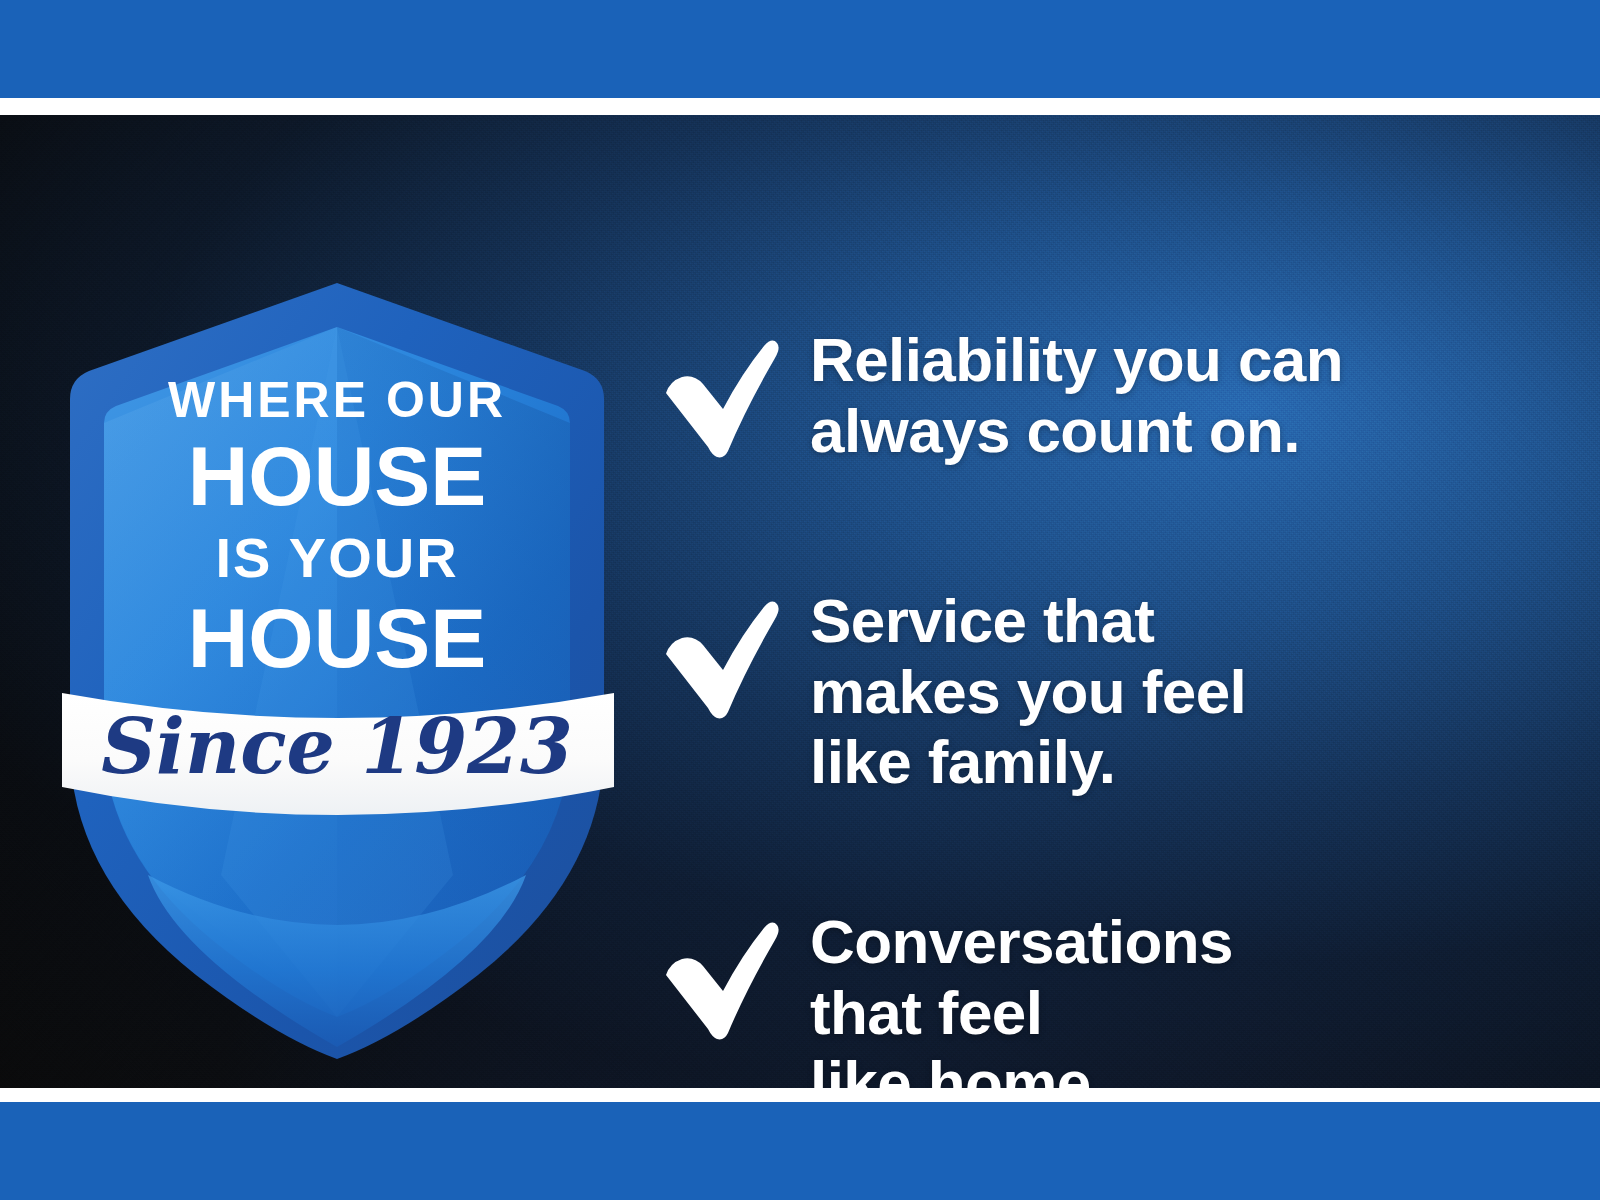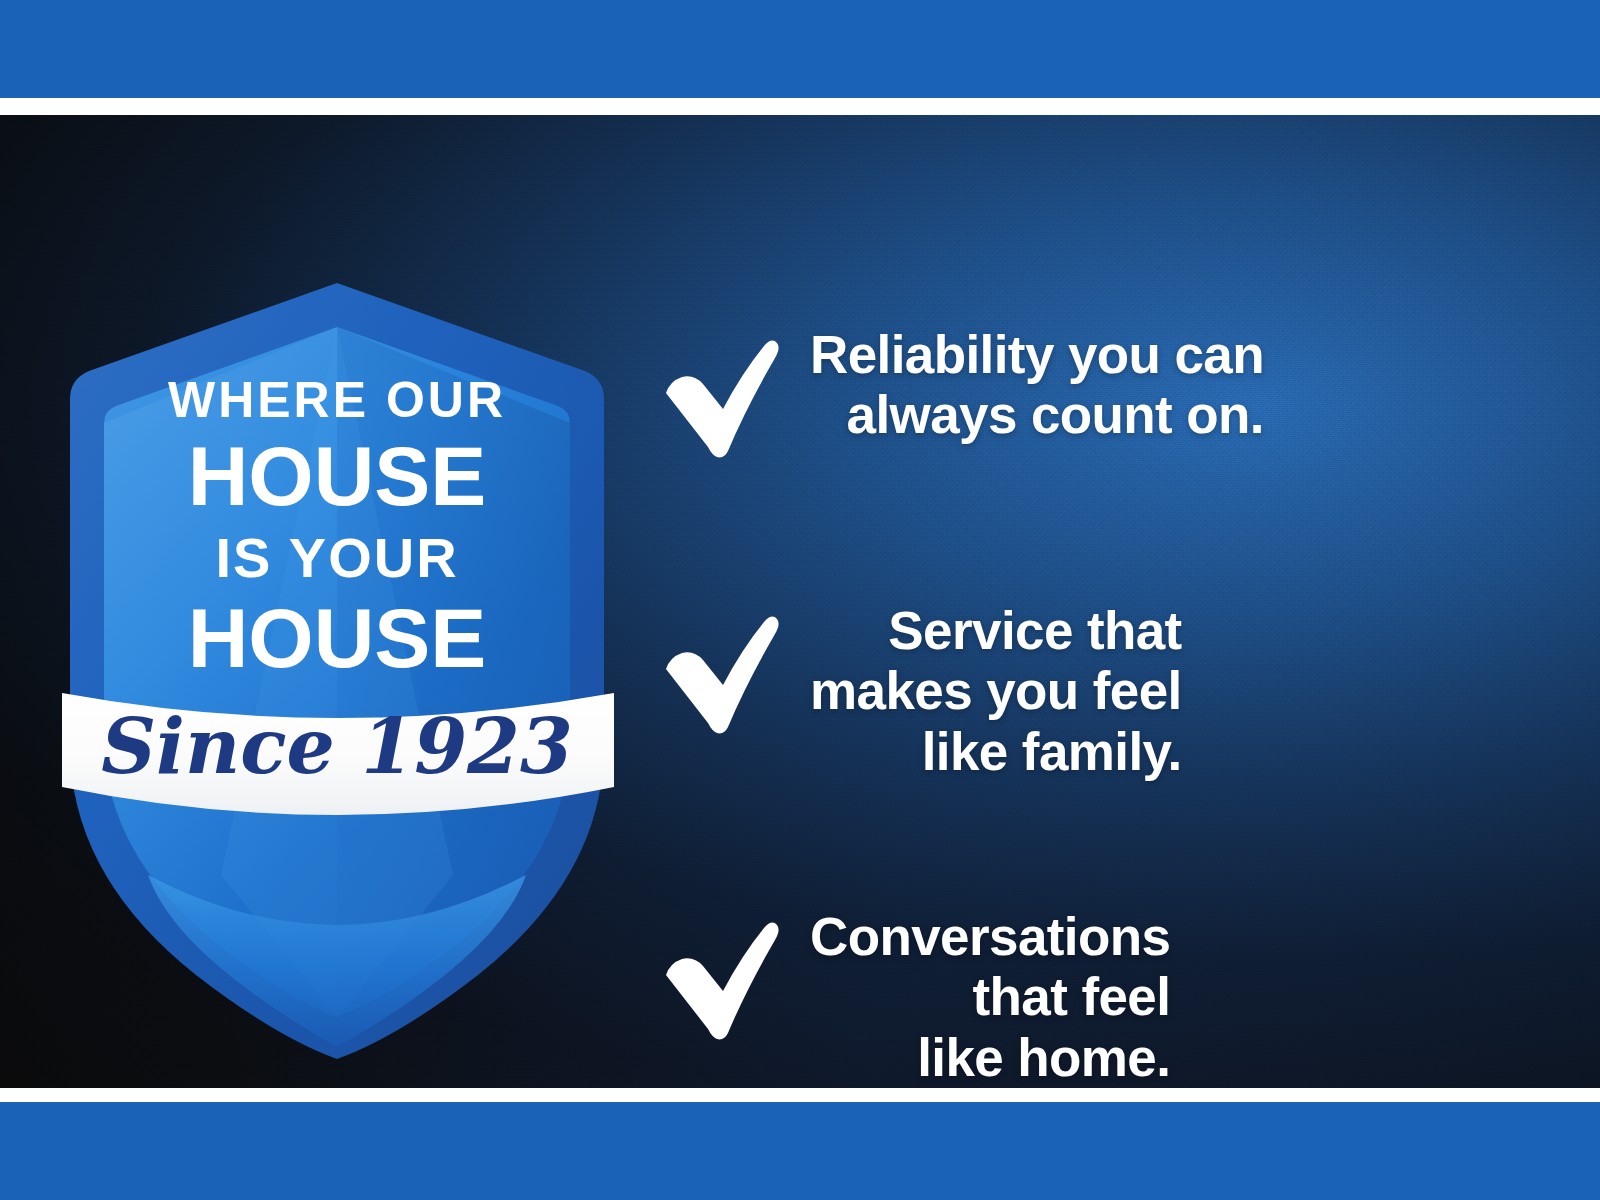--- a/index.html
+++ b/index.html
@@ -89,40 +89,39 @@
     width: 880px;
     height: 940px;
   }
   .benefit {
     position: absolute;
     left: 0;
     display: flex;
     align-items: flex-start;
   }
   .benefit-1 { top: 92px; }
-  .benefit-2 { top: 368px; }
+  .benefit-2 { top: 353px; }
   .benefit-3 { top: 666px; margin-top: 8px; }
 
   .check {
     width: 150px;
     flex: 0 0 150px;
     padding-top: 4px;
   }
   .check svg { display: block; width: 122px; height: 130px; }
 
   .benefit-text {
     color: #ffffff;
     font-family: "Liberation Sans", sans-serif;
     font-weight: bold;
-    font-size: 53px;
+    font-size: 62px;
     line-height: 1.14;
     letter-spacing: -0.6px;
     white-space: pre-line;
     text-shadow: 0 2px 6px rgba(0,0,0,0.28);
-    text-align: right;
   }
 
   
   .wm { font-family: "Liberation Sans", sans-serif; font-weight: bold; fill: #ffffff; }
   .script { font-family: "DejaVu Serif", serif; font-weight: bold; font-style: italic; fill: #1e3a83; }
 </style>
 </head>
 <body>
 
 <div class="banner">

